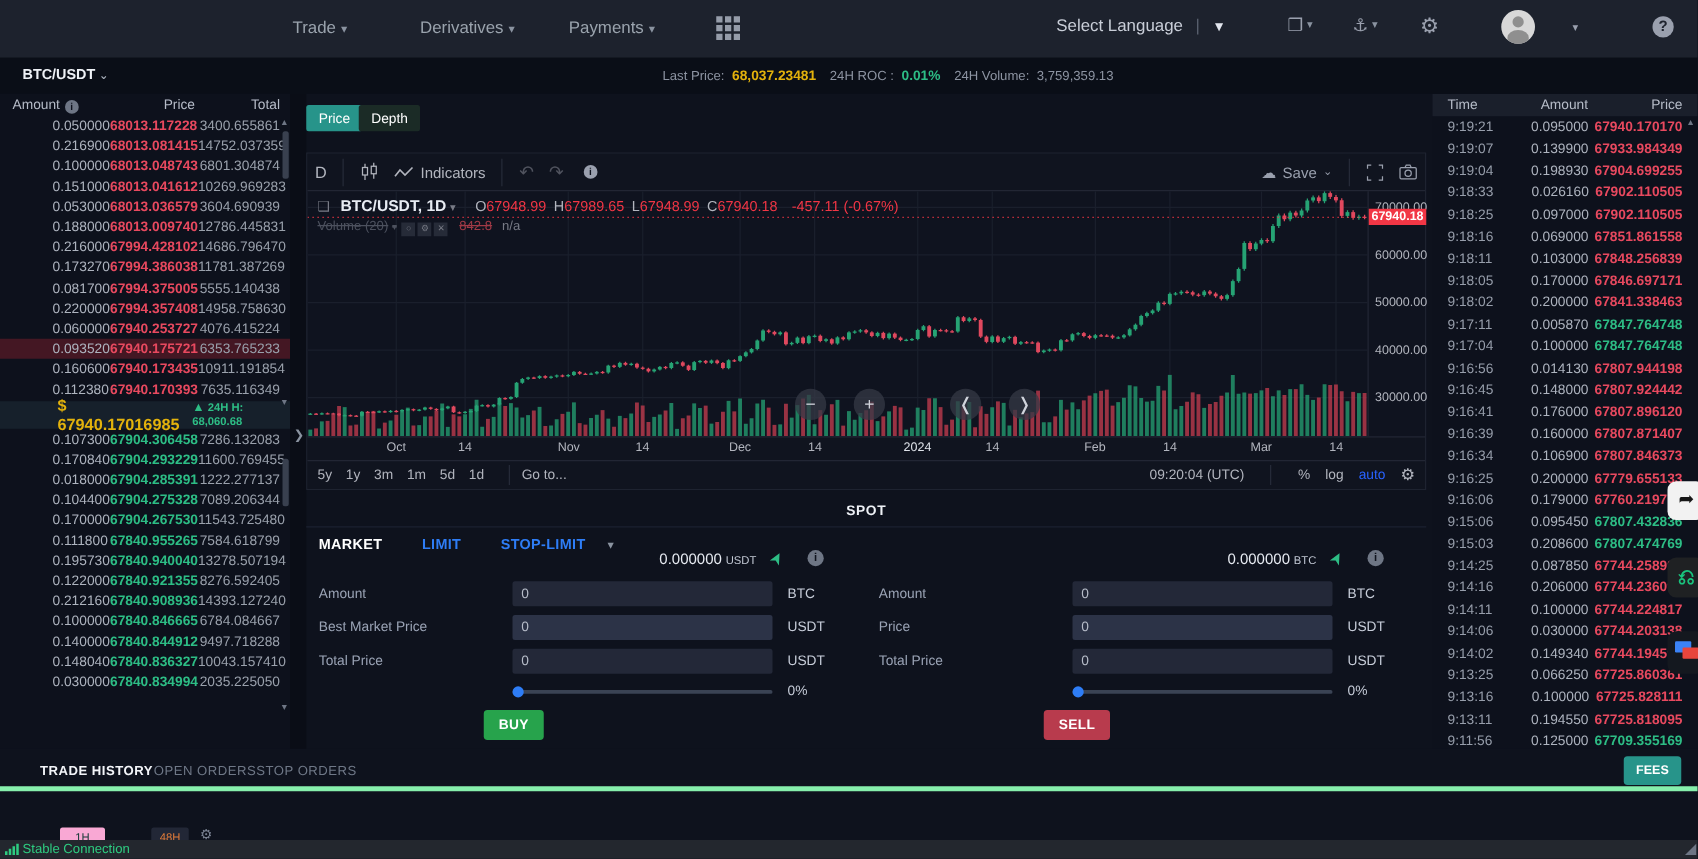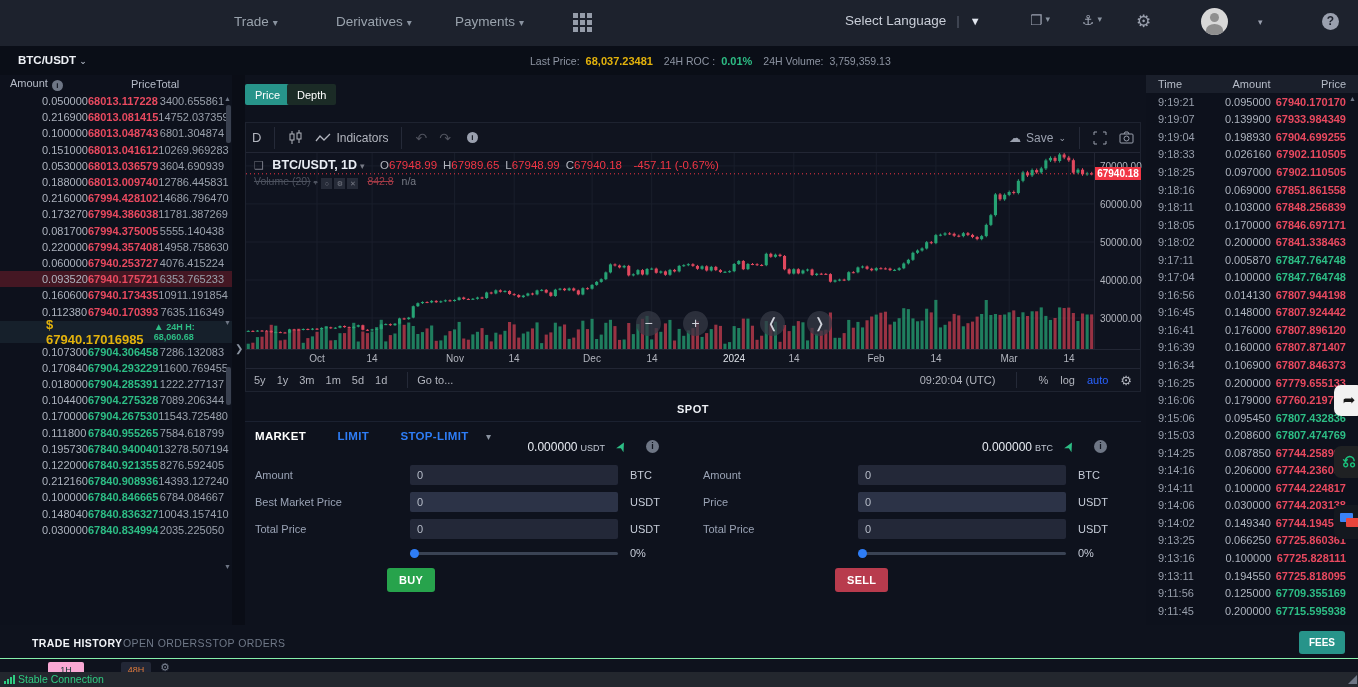--- a/index.html
+++ b/index.html
@@ -26,21 +26,21 @@
   #pair-name { position:absolute; left:18px; top:8px; font-size:11.5px; font-weight:bold; color:#eef1f6; }
   #pair-name .chv { color:#aab1bd; font-size:9px; margin-left:3px; }
   #ticker-stats { position:absolute; left:530px; top:9px; font-size:10.5px; color:#8d94a2; white-space:nowrap; }
   #ticker-stats b.lp { color:#e3b20c; font-weight:bold; font-size:11px; }
   #ticker-stats b.roc { color:#2dbd85; font-weight:bold; font-size:11px; }
   #ticker-stats .vol { color:#8d94a2; }
   #ticker-stats span { margin-right:6px; }
   
   #orderbook { position:absolute; left:0; top:75px; width:232px; height:555px; background:#0d111c; }
   .ob-head { display:grid; grid-template-columns:78px 1fr 1fr; height:18px; align-items:center; padding:0 8px 0 10px; font-size:11px; color:#b6bcc8; }
-  .ob-head .h-price { text-align:right; } .ob-head .h-total { }
+  .ob-head .h-price { text-align:right; } .ob-head .h-total { text-align:right; }
   .info-dot { display:inline-block; width:11px; height:11px; border-radius:50%; background:#6e7685; color:#0d111c; font-size:8px; font-weight:bold; text-align:center; line-height:11px; margin-left:4px; vertical-align:-1px; }
   .ob-rows { position:relative; }
   .ob-row { display:grid; grid-template-columns:78px 1fr 1fr; height:16.2px; align-items:center; padding:0 8px 0 10px; font-size:11px; cursor:pointer; }
   .ob-row .a { color:#aeb4bf;padding-left:32px; } .ob-row .p { text-align:right; font-weight:bold; }
   .ob-row .t { text-align:right; color:#9aa1ac; }
   .ob-row.ask .p { color:#e8495f; } .ob-row.bid .p { color:#2dbd85; }
   .ob-row.hl { background:rgba(136,32,44,.45); }
   #last-price-row { height:22px; background:#16202b; display:flex; align-items:center; padding-left:46px; margin:1px 0; }
   #last-price-val { color:#e3b20c; font-weight:bold; font-size:13px; }
   #high24 { color:#2dbd85; font-size:9px; font-weight:bold; margin-left:6px; }
@@ -120,21 +120,21 @@
   #sell-btn { background:#b83b4d; }
   
   #trades { position:absolute; left:1146px; top:75px; width:212px; height:555px; background:#0d111c; }
   .tr-head { display:grid; grid-template-columns:62px 1fr 1fr; height:18px; align-items:center; padding:0 12px 0 12px; font-size:11px; color:#b6bcc8; background:#1a1f2b;}
   .tr-head .c2 { text-align:center;} .tr-head .c3 { text-align:right; }
   .tr-row { display:grid; grid-template-columns:62px 1fr 1fr; height:17.55px; align-items:center; padding:0 12px; font-size:11px; }
   .tr-row .tt { color:#979eab; } .tr-row .ta { color:#aeb4bf; text-align:center; }
   .tr-row .tp { text-align:right; font-weight:bold; }
   .tr-row .tp.sell { color:#e8495f; } .tr-row .tp.buy { color:#2dbd85; }
   
-  #bottom-tabs { position:absolute; left:0; top:625px; width:1358px; height:34px; background:#0e121d; border-bottom:1px solid #86efac; }
+  #bottom-tabs { position:absolute; left:0; top:599px; width:1358px; height:34px; background:#0e121d; border-bottom:4px solid #86efac; }
   #bottom-tabs .btab { position:absolute; top:12px; font-size:10.5px; letter-spacing:.4px; cursor:pointer; color:#6f7887; }
   #bottom-tabs .btab.on { color:#f2f4f8; font-weight:bold; }
   #fees-btn { position:absolute; right:13px; top:6px; background:#27948a; color:#fff; border:none; border-radius:3px; font-size:10px; font-weight:bold; padding:6px 10px; cursor:pointer; }
   #mini-filters { position:absolute; left:0; top:660px; width:400px; height:12px; overflow:hidden; }
   .mf-btn { position:absolute; top:2px; height:16px; border:none; border-radius:2px; font-size:9px; cursor:pointer; }
   #mf1 { left:48px; width:36px; background:#f9a8d4; color:#0d3531; }
   #mf2 { left:88px; width:30px; background:#222736; color:#e07b39;margin-top:44px; }
   #mf3 { left:121px; width:30px; background:#222736; color:#e07b39; }
   #mf-gear { position:absolute; left:160px; top:1px; color:#7a8292; font-size:11px; }
   #statusbar { position:absolute; left:0; top:672px; width:1358px; height:15px; background:#23272e; z-index:40; }
@@ -314,20 +314,25 @@
       </div>
       <div class="ob-row bid">
         <span class="a">0.212160</span>
         <span class="p">67840.908936</span>
         <span class="t">14393.127240</span>
       </div>
       <div class="ob-row bid">
         <span class="a">0.100000</span>
         <span class="p">67840.846665</span>
         <span class="t">6784.084667</span>
+      </div>
+      <div class="ob-row bid">
+        <span class="a">0.140000</span>
+        <span class="p">67840.844912</span>
+        <span class="t">9497.718288</span>
       </div>
       <div class="ob-row bid">
         <span class="a">0.148040</span>
         <span class="p">67840.836327</span>
         <span class="t">10043.157410</span>
       </div>
       <div class="ob-row bid">
         <span class="a">0.030000</span>
         <span class="p">67840.834994</span>
         <span class="t">2035.225050</span>

